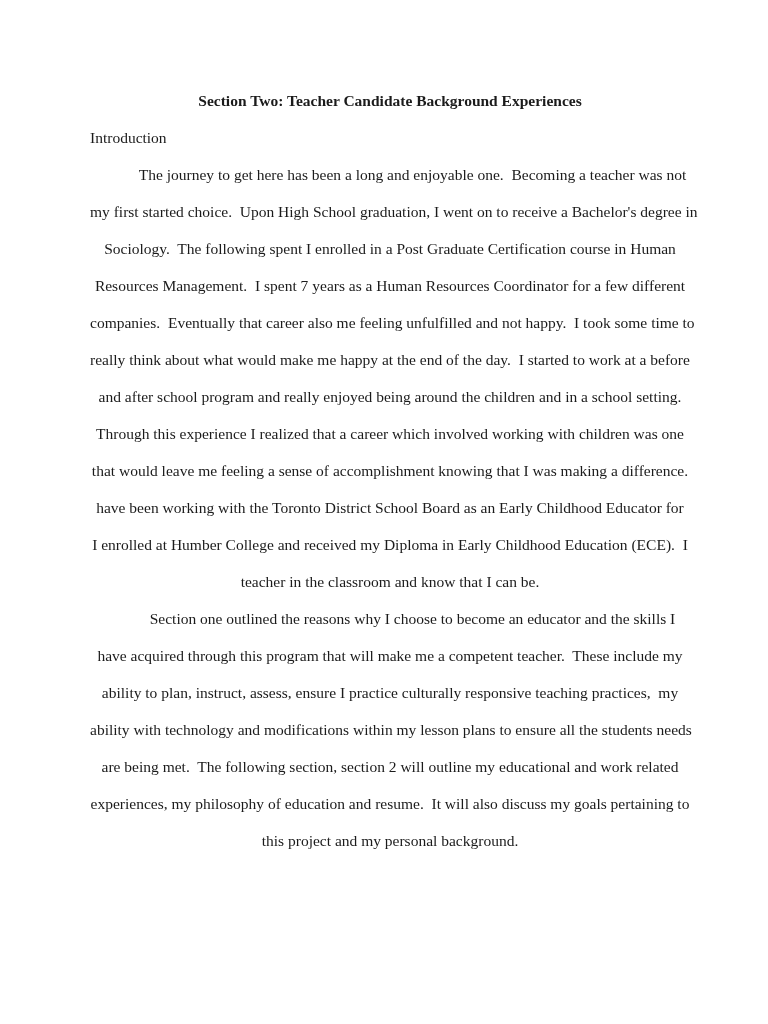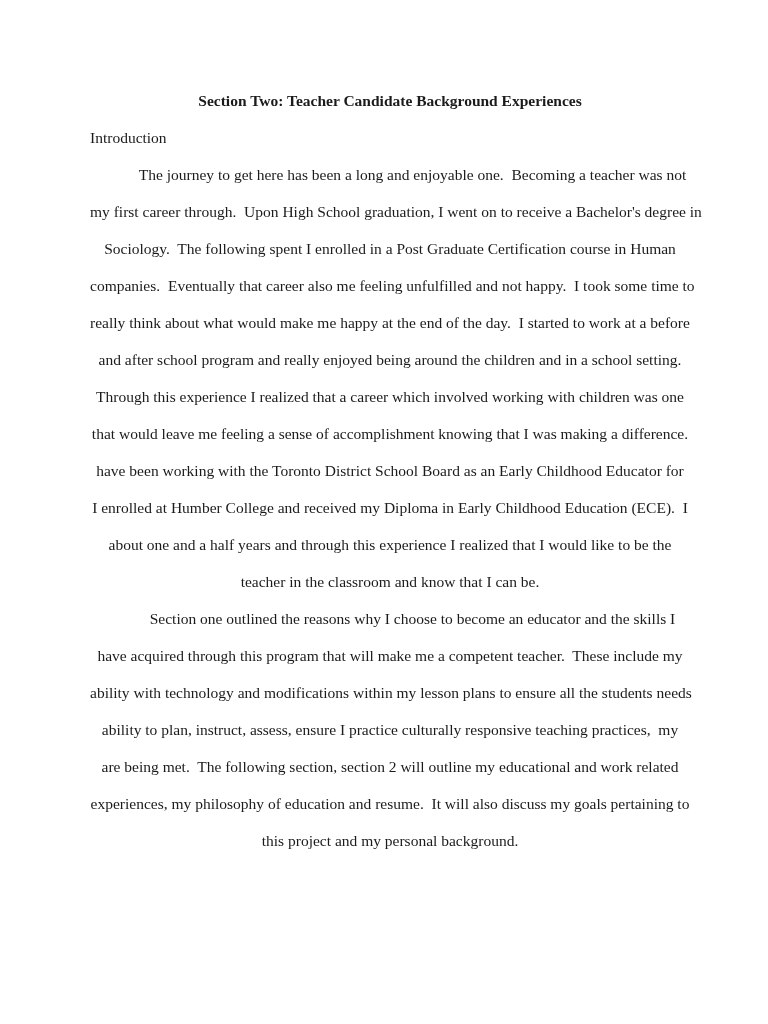--- a/index.html
+++ b/index.html
@@ -46,33 +46,33 @@
 </style>
 </head>
 <body>
 
 <div class="page" style="background: rgb(255, 255, 255); color: rgb(27, 27, 27);">
   <div class="content">
     <div class="title-line">Section Two: Teacher Candidate Background Experiences</div>
     <div class="heading-line">Introduction</div>
     <div class="body-text">
         <div class="line indent">The journey to get here has been a long and enjoyable one.  Becoming a teacher was not</div>
-        <div class="line">my first career through.  Upon High School graduation, I went on to receive a Bachelor's degree in</div>
+        <div class="line">my first started choice.  Upon High School graduation, I went on to receive a Bachelor's degree in</div>
         <div class="line">Sociology.  The following spent I enrolled in a Post Graduate Certification course in Human</div>
+        <div class="line">Resources Management.  I spent 7 years as a Human Resources Coordinator for a few different</div>
         <div class="line">companies.  Eventually that career also me feeling unfulfilled and not happy.  I took some time to</div>
         <div class="line">really think about what would make me happy at the end of the day.  I started to work at a before</div>
         <div class="line">and after school program and really enjoyed being around the children and in a school setting.</div>
         <div class="line">Through this experience I realized that a career which involved working with children was one</div>
         <div class="line">that would leave me feeling a sense of accomplishment knowing that I was making a difference.</div>
         <div class="line">have been working with the Toronto District School Board as an Early Childhood Educator for</div>
         <div class="line">I enrolled at Humber College and received my Diploma in Early Childhood Education (ECE).  I</div>
-        <div class="line">about one and a half years and through this experience I realized that I would like to be the</div>
         <div class="line">teacher in the classroom and know that I can be.</div>
         <div class="line indent">Section one outlined the reasons why I choose to become an educator and the skills I</div>
         <div class="line">have acquired through this program that will make me a competent teacher.  These include my</div>
+        <div class="line">ability to plan, instruct, assess, ensure I practice culturally responsive teaching practices,  my</div>
         <div class="line">ability with technology and modifications within my lesson plans to ensure all the students needs</div>
-        <div class="line">ability to plan, instruct, assess, ensure I practice culturally responsive teaching practices,  my</div>
         <div class="line">are being met.  The following section, section 2 will outline my educational and work related</div>
         <div class="line">experiences, my philosophy of education and resume.  It will also discuss my goals pertaining to</div>
         <div class="line">this project and my personal background.</div>
       </div>
   </div>
 </div>
 
 </body></html>

